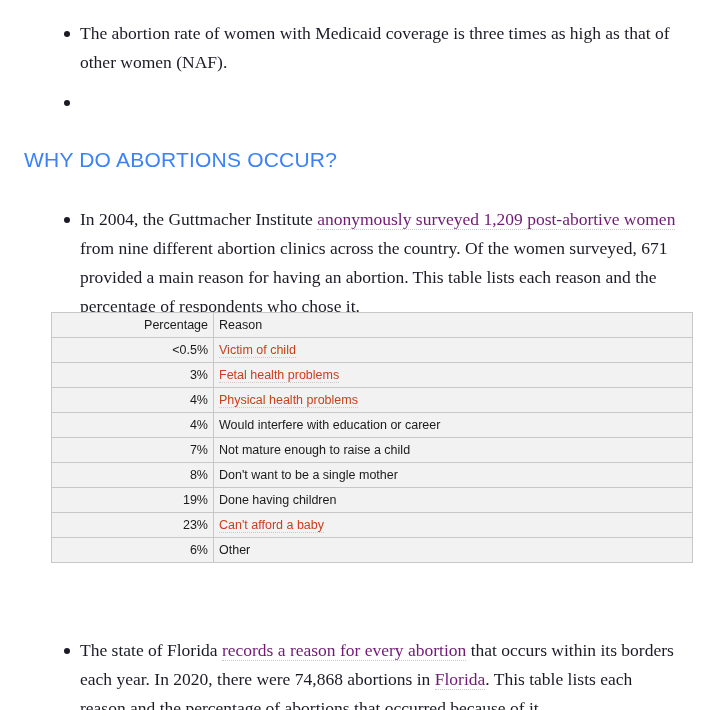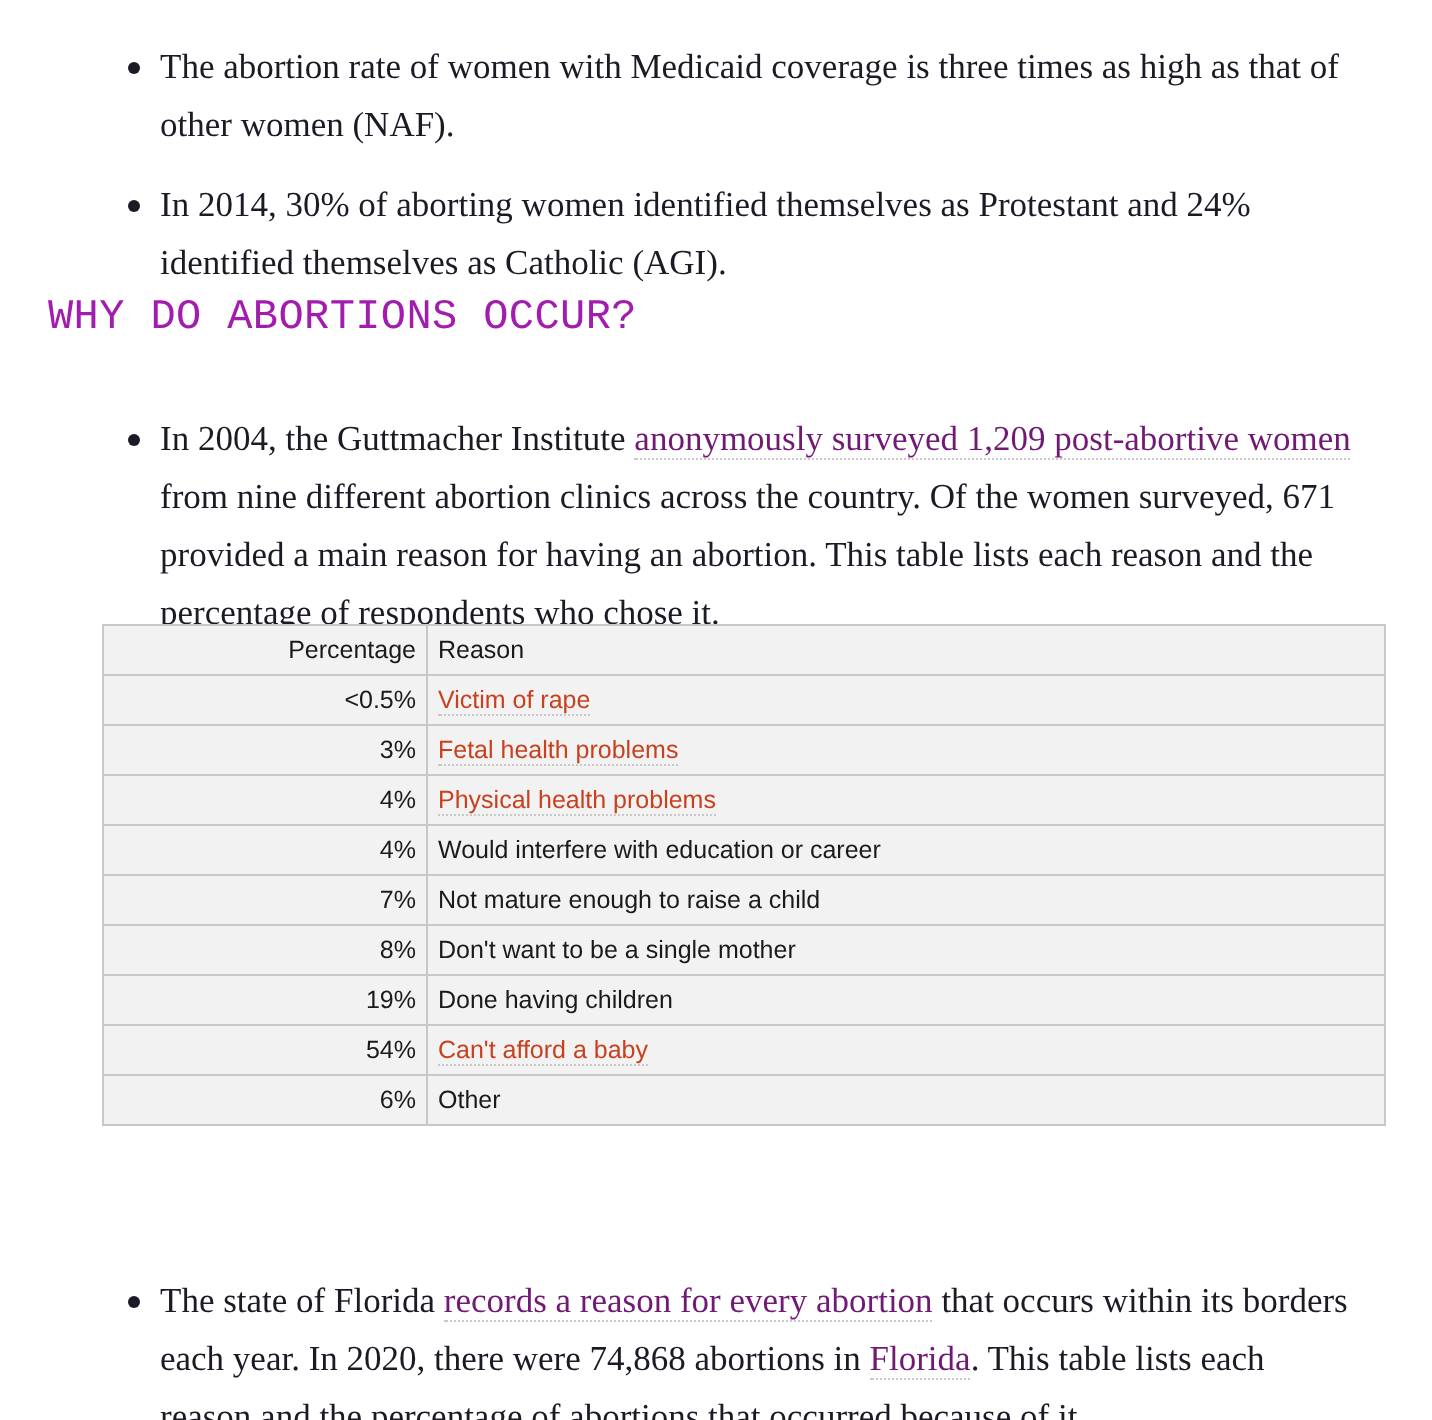--- a/index.html
+++ b/index.html
@@ -11,22 +11,22 @@
   .bullet-list { list-style: none; margin: 16px; padding: 0; position: absolute; left: 12px; width: 668px; }
   .bullet-item { position: relative; padding-left: 52px; padding-right: 20px; font-size: 17.5px; line-height: 29px; }
   .bullet-dot {
     position: absolute; left: 36px; top: 12px; width: 6px; height: 6px; border-radius: 50%; background: #1b1b26;
   }
   .link {
     color: #701a75; text-decoration: none; border-bottom: 1px dotted #c9c9c9; cursor: pointer;
   }
   .section-heading {
     position: absolute; left: 24px; top: 148px; margin: 0;
-    font-family: Liberation Mono, monospace;
-    font-weight: normal; font-size: 21px; letter-spacing: 0.2px; color: #a21caf;
+    font-family: Liberation Sans, sans-serif;
+    font-weight: normal; font-size: 21px; letter-spacing: 0.2px; color: #3b82f6;
     text-transform: uppercase;
   }
   .data-table {
     position: absolute; left: 51px; top: 312px; width: 642px;
     border-collapse: collapse; background: #f2f2f2;
     font-family: "Liberation Sans", "DejaVu Sans", sans-serif; font-size: 12.5px; color: #1a1a1a;
     border: 1px solid #c8c8c8;
   }
   .data-table th, .data-table td {
     border: 1px solid #c8c8c8; height: 25px; padding: 0 5px; box-sizing: border-box;
@@ -38,21 +38,20 @@
 </head>
 <body>
 
 <ul class="bullet-list" style="top:3px;">
   <li class="bullet-item" style="margin-bottom:11px;">
     <span class="bullet-dot"></span>
     <span>The abortion rate of women with Medicaid coverage is three times as high as that of other women (NAF).</span>
   </li>
   <li class="bullet-item">
     <span class="bullet-dot"></span>
-    <span>In 2014, 30% of aborting women identified themselves as Protestant and 24% identified themselves as Catholic (AGI).</span>
   </li>
 </ul>
 
 <h2 class="section-heading">Why do abortions occur?</h2>
 
 <ul class="bullet-list" style="top:189px;">
   <li class="bullet-item">
     <span class="bullet-dot"></span>
     <span>In 2004, the Guttmacher Institute </span><a class="link">anonymously surveyed 1,209 post-abortive women</a><span> from nine different abortion clinics across the country. Of the women surveyed, 671 provided a main reason for having an abortion. This table lists each reason and the percentage of respondents who chose it.</span>
   </li>
@@ -61,21 +60,21 @@
 <table class="data-table">
   <thead>
     <tr>
       <th class="pct">Percentage</th>
       <th>Reason</th>
     </tr>
   </thead>
   <tbody>
     <tr>
       <td class="pct">&lt;0.5%</td>
-      <td><a class="link">Victim of rape</a></td>
+      <td><a class="link">Victim of child</a></td>
     </tr>
     <tr>
       <td class="pct">3%</td>
       <td><a class="link">Fetal health problems</a></td>
     </tr>
     <tr>
       <td class="pct">4%</td>
       <td><a class="link">Physical health problems</a></td>
     </tr>
     <tr>
@@ -88,21 +87,21 @@
     </tr>
     <tr>
       <td class="pct">8%</td>
       <td>Don't want to be a single mother</td>
     </tr>
     <tr>
       <td class="pct">19%</td>
       <td>Done having children</td>
     </tr>
     <tr>
-      <td class="pct">54%</td>
+      <td class="pct">23%</td>
       <td><a class="link">Can't afford a baby</a></td>
     </tr>
     <tr>
       <td class="pct">6%</td>
       <td>Other</td>
     </tr>
   </tbody>
 </table>
 
 <ul class="bullet-list" style="top:620px;">

